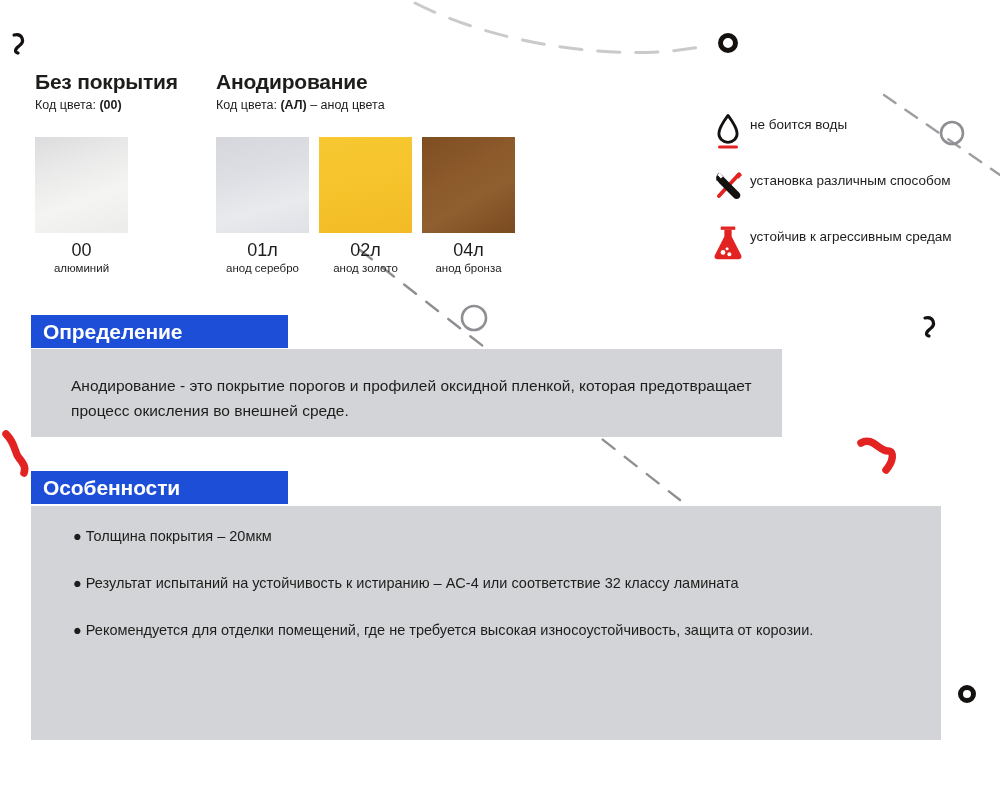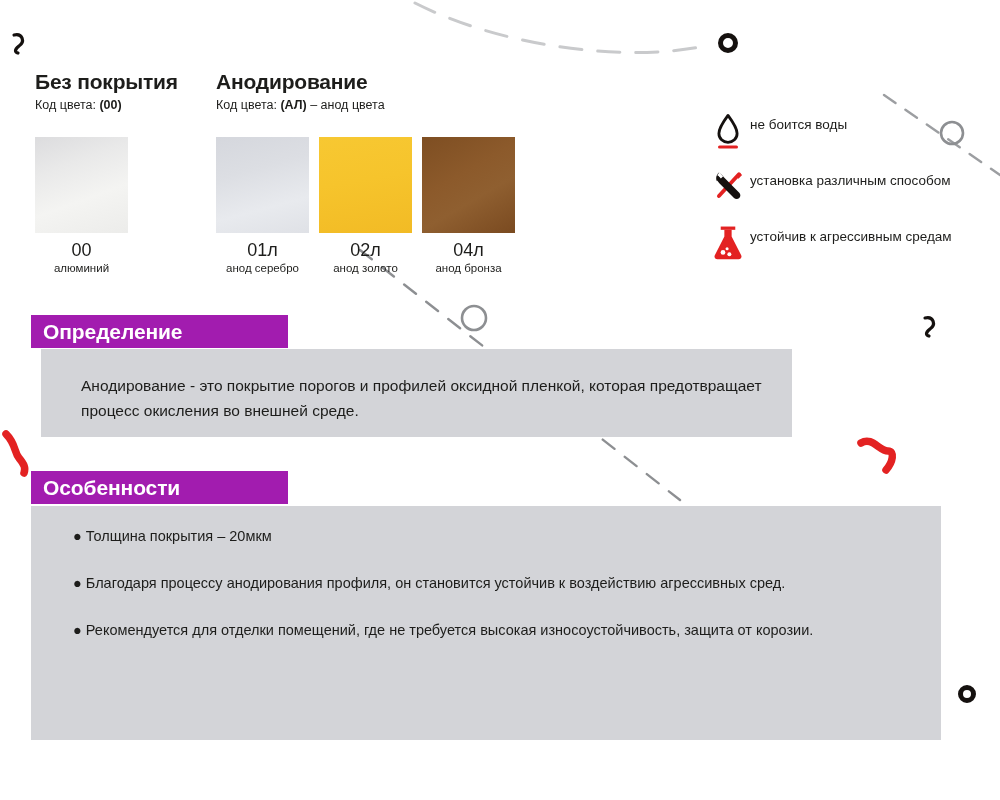--- a/index.html
+++ b/index.html
@@ -102,21 +102,21 @@
   .feature-label {
     font-size: 13.5px;
     line-height: 1.18;
     color: #1d1d1b;
     padding-top: 9px;
   }
 
   
   .section-tag {
     position: absolute;
-    background: #a21caf;
+    background: #1d4ed8;
     color: #ffffff;
     font-size: 21px;
     font-weight: bold;
     letter-spacing: -0.1px;
     height: 33px;
     display: flex;
     align-items: center;
     padding-left: 12px;
     box-sizing: border-box;
   }
@@ -254,26 +254,26 @@
           <circle cx="23.5" cy="35.5" r="2.2" fill="#ffffff"></circle>
           <circle cx="21" cy="29.5" r="1.7" fill="#ffffff"></circle>
         </svg>
       </div>
       <div class="feature-label">устойчив к агрессивным средам</div>
     </div>
 
   </div>
 
   <div class="section-tag" style="left:31px; top:315px; width:257px;">Определение</div>
-  <div class="panel" style="left:31px; top:349px; width:751px; height:88px;margin-left:10px;">
+  <div class="panel" style="left:31px; top:349px; width:751px; height:88px;">
     <div class="def-text">Анодирование - это покрытие порогов и профилей оксидной пленкой, которая предотвращает процесс окисления во внешней среде.</div>
   </div>
 
   <div class="section-tag" style="left:31px; top:471px; width:257px;">Особенности</div>
   <div class="panel" style="left:31px; top:506px; width:910px; height:285px;">
     <div class="feat-list">
       <div class="feat-item">● Толщина покрытия – 20мкм</div>
-      <div class="feat-item">●  Благодаря процессу анодирования профиля, он становится устойчив к воздействию агрессивных сред.</div>
+      <div class="feat-item">●  Результат испытаний на устойчивость к истиранию – AC-4 или соответствие 32 классу ламината</div>
       <div class="feat-item">● Рекомендуется для отделки помещений,  где не требуется высокая износоустойчивость, защита от корозии.</div>
     </div>
   </div>
 
 </div>
 
 </body></html>

